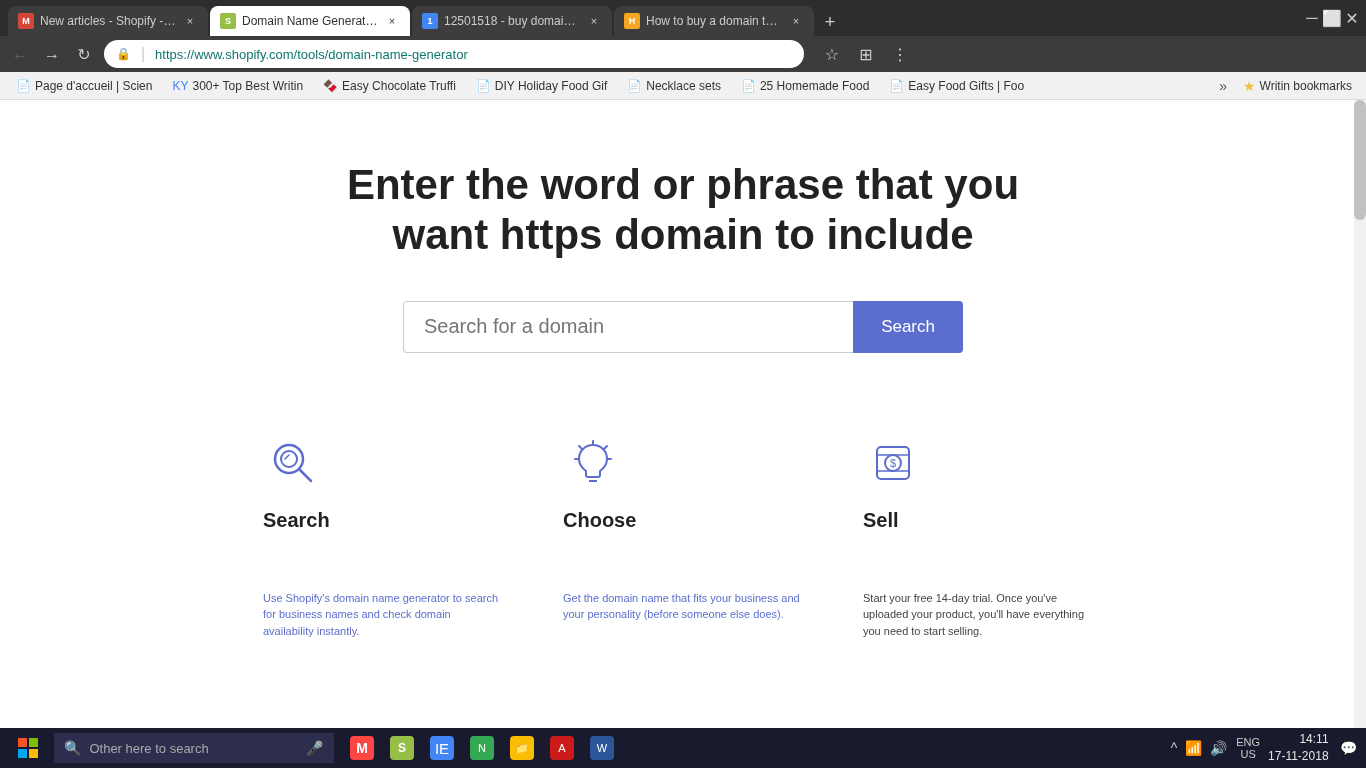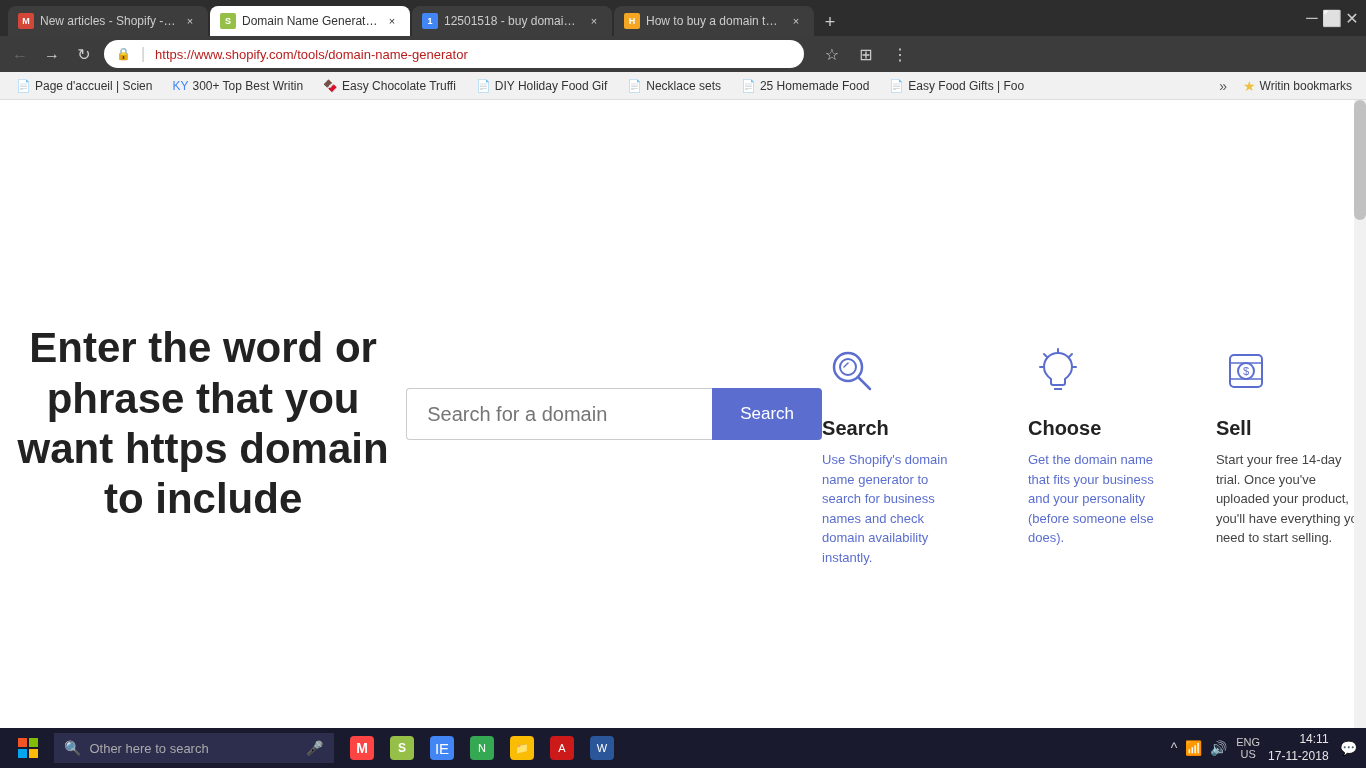--- a/index.html
+++ b/index.html
@@ -123,21 +123,21 @@
       background: #fff;
       border-radius: 20px;
       height: 28px;
       padding: 0 12px;
       gap: 6px;
       max-width: 700px;
     }
     .lock-icon { color: #555; font-size: 12px; }
     .address-text { font-size: 13px; color: #333; flex: 1; }
     .address-divider { color: #ccc; margin: 0 4px; }
-    .address-url { font-size: 13px; color: #b91c1c; }
+    .address-url { font-size: 13px; color: #0f766e; }
     .toolbar-icons {
       display: flex;
       align-items: center;
       gap: 10px;
       margin-left: 8px;
     }
     .toolbar-icon {
       color: #ccc;
       font-size: 16px;
       cursor: pointer;
@@ -188,21 +188,21 @@
       padding: 0 6px;
     }
     .star-bookmark { color: #f0c040; font-size: 14px; }
 
     
     .page-content {
       width: 100%;
       height: calc(768px - 36px - 36px - 28px - 40px); 
       background: #fff;
       display: flex;
-      flex-direction: row;
+      flex-direction: column;
       align-items: center;
       justify-content: flex-start;
       padding-top: 60px;
       overflow-y: auto;
       position: relative;
     }
 
     
     .scrollbar {
       position: absolute;
@@ -288,23 +288,24 @@
       width: 52px;
       height: 52px;
     }
     .feature-title {
       font-size: 20px;
       font-weight: bold;
       color: #222;
       margin-bottom: 10px;
     }
     .feature-desc {
-      font-size: 13px;
+      font-size: 11px;
       color: #5b6ecf;
       line-height: 1.5;
+      margin-top: 48px;
     }
     .feature-desc.dark {
       color: #444;
     }
 
     
     .taskbar {
       position: fixed;
       bottom: 0;
       left: 0;

